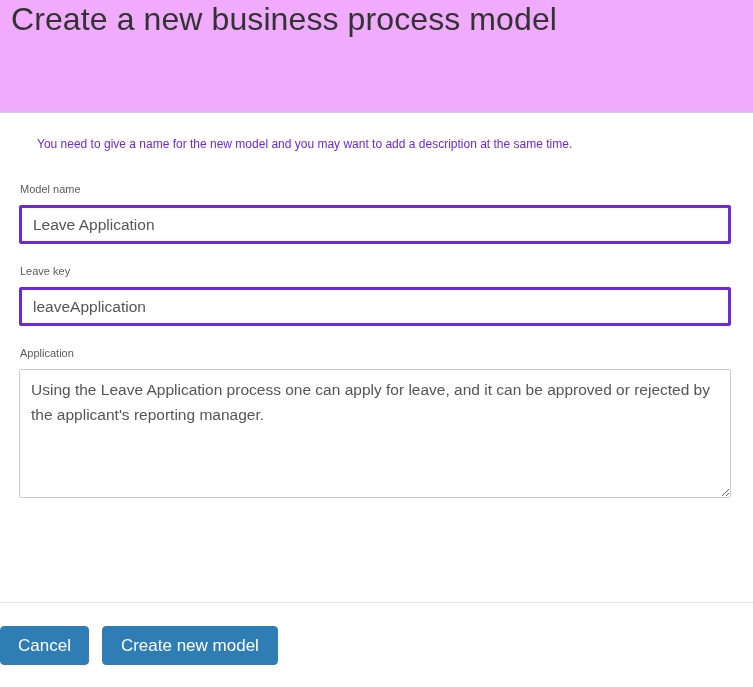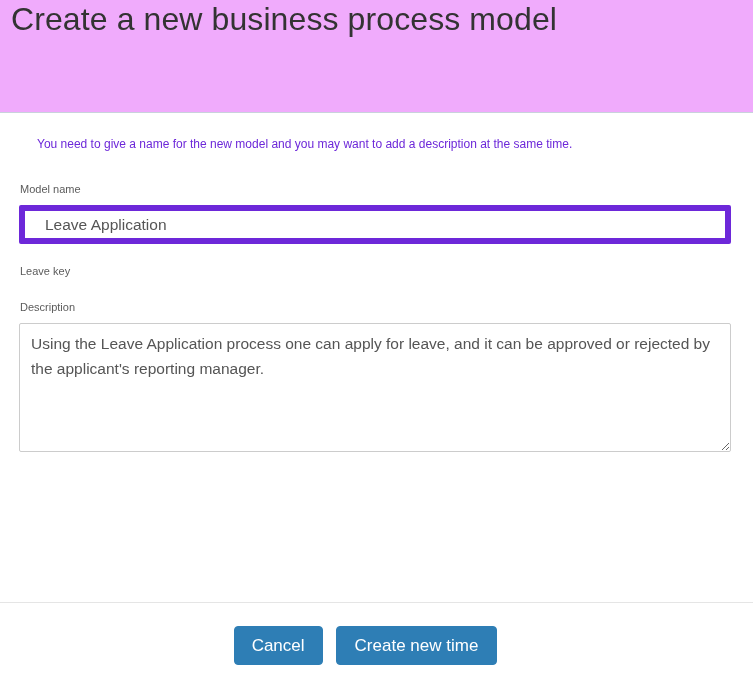--- a/index.html
+++ b/index.html
@@ -71,26 +71,26 @@
     color: #5b5b5b;
     margin: 0 0 7px 1px;
     line-height: 18px;
   }
 
   .text-input {
     display: block;
     width: 712px;
     height: 39px;
     box-sizing: border-box;
-    padding: 6px 20px;
+    padding: 6px 11px;
     font-family: "Liberation Sans", sans-serif;
     font-size: 15.5px;
     color: #555555;
     background: #ffffff;
-    border: 6px solid #6d28d9;
+    border: 3px solid #6d28d9;
     border-radius: 2px;
     outline: none;
   }
 
   .textarea-input {
     display: block;
     width: 712px;
     height: 129px;
     box-sizing: border-box;
     padding: 7px 11px;
@@ -107,21 +107,21 @@
   }
 
   
   .dialog-footer {
     flex: none;
     height: 85px;
     box-sizing: border-box;
     border-top: 1px solid #e5e5e5;
     display: flex;
     align-items: center;
-    justify-content: center;
+    justify-content: flex-start;
     padding: 0 22px 0 0;
     gap: 13px;
   }
 
   .btn {
     font-family: "Liberation Sans", sans-serif;
     font-size: 17px;
     line-height: 1;
     color: #ffffff;
     background: #2e7eb5;
@@ -150,27 +150,28 @@
 
     <p class="intro-text">You need to give a name for the new model and you may want to add a description at the same time.</p>
 
     <div class="form-group">
       <label class="field-label">Model name</label>
       <input class="text-input" type="text" value="Leave Application" style="">
     </div>
 
     <div class="form-group">
       <label class="field-label">Leave key</label>
+      <input class="text-input" type="text" value="leaveApplication" style="">
     </div>
 
     <div class="form-group desc-group">
-      <label class="field-label">Description</label>
+      <label class="field-label">Application</label>
       <textarea class="textarea-input" style="">Using the Leave Application process one can apply for leave, and it can be approved or rejected by the applicant's reporting manager.</textarea>
     </div>
 
   </div>
 
   <div class="dialog-footer">
     <button class="btn btn-cancel" type="button">Cancel</button>
-    <button class="btn btn-create" type="button">Create new time</button>
+    <button class="btn btn-create" type="button">Create new model</button>
   </div>
 
 </div>
 
 </body></html>

